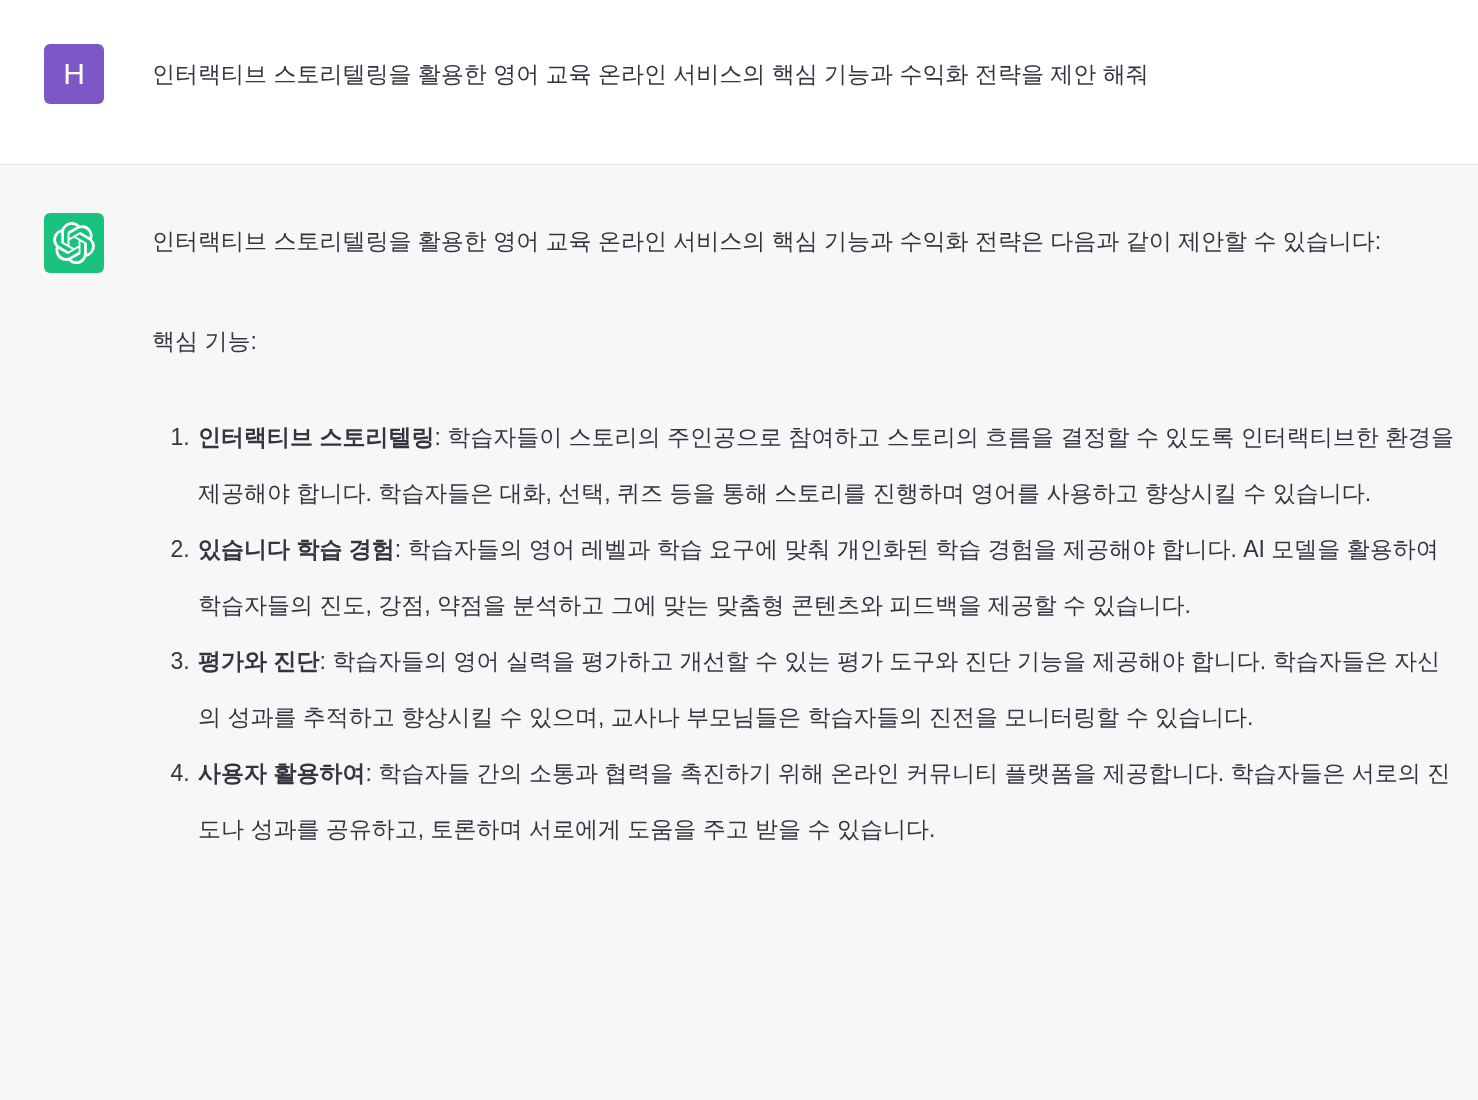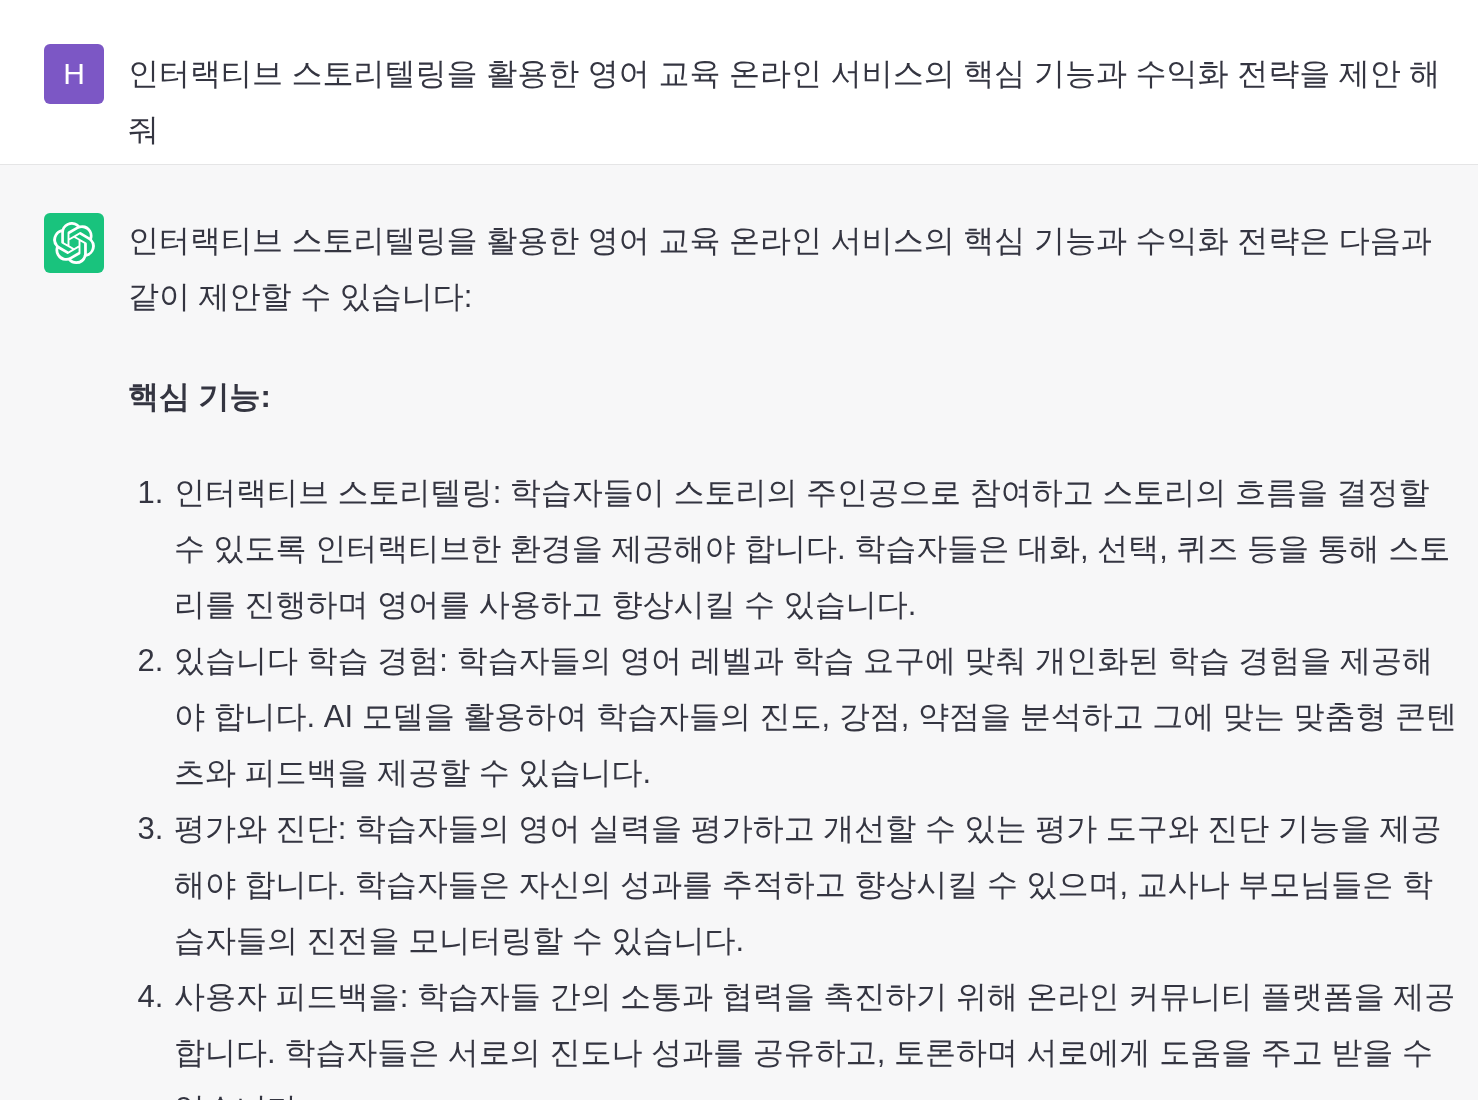--- a/index.html
+++ b/index.html
@@ -47,45 +47,45 @@
   }
   .avatar.assistant-avatar {
     background: #19c37d;
   }
   .avatar.assistant-avatar svg {
     width: 42px;
     height: 42px;
     fill: #ffffff;
   }
   .content {
-    margin-left: 24px;
+    margin-left: 48px;
     flex: 1;
-    font-size: 31px;
+    font-size: 23px;
     line-height: 56px;
     letter-spacing: 0;
   }
   .content p {
     margin: 0 0 44px 0;
   }
   .content p.heading {
     margin: 0 0 40px 0;
-    font-weight: bold;
+    font-weight: normal;
   }
   .content ol {
     margin: 0;
     padding-left: 44px;
   }
   .content ol li {
     margin: 0;
     padding-left: 2px;
   }
   .user .content {
     padding-top: 2px;
   }
-  strong { font-weight: normal; }
+  strong { font-weight: bold; }
 </style>
 </head>
 <body>
 
 <div class="turn user">
   <div class="avatar user-avatar">
     <span>H</span>
   </div>
   <div class="content">
     <p style="margin:0">인터랙티브 스토리텔링을 활용한 영어 교육 온라인 서비스의 핵심 기능과 수익화 전략을 제안 해줘</p>
@@ -100,16 +100,16 @@
       </svg>
     </span>
   </div>
   <div class="content">
     <p>인터랙티브 스토리텔링을 활용한 영어 교육 온라인 서비스의 핵심 기능과 수익화 전략은 다음과 같이 제안할 수 있습니다:</p>
     <p class="heading">핵심 기능:</p>
     <ol>
       <li><strong>인터랙티브 스토리텔링</strong><span>: 학습자들이 스토리의 주인공으로 참여하고 스토리의 흐름을 결정할 수 있도록 인터랙티브한 환경을 제공해야 합니다. 학습자들은 대화, 선택, 퀴즈 등을 통해 스토리를 진행하며 영어를 사용하고 향상시킬 수 있습니다.</span></li>
       <li><strong>있습니다 학습 경험</strong><span>: 학습자들의 영어 레벨과 학습 요구에 맞춰 개인화된 학습 경험을 제공해야 합니다. AI 모델을 활용하여 학습자들의 진도, 강점, 약점을 분석하고 그에 맞는 맞춤형 콘텐츠와 피드백을 제공할 수 있습니다.</span></li>
       <li><strong>평가와 진단</strong><span>: 학습자들의 영어 실력을 평가하고 개선할 수 있는 평가 도구와 진단 기능을 제공해야 합니다. 학습자들은 자신의 성과를 추적하고 향상시킬 수 있으며, 교사나 부모님들은 학습자들의 진전을 모니터링할 수 있습니다.</span></li>
-      <li><strong>사용자 피드백을</strong><span>: 학습자들 간의 소통과 협력을 촉진하기 위해 온라인 커뮤니티 플랫폼을 제공합니다. 학습자들은 서로의 진도나 성과를 공유하고, 토론하며 서로에게 도움을 주고 받을 수 있습니다.</span></li>
+      <li><strong>사용자 활용하여</strong><span>: 학습자들 간의 소통과 협력을 촉진하기 위해 온라인 커뮤니티 플랫폼을 제공합니다. 학습자들은 서로의 진도나 성과를 공유하고, 토론하며 서로에게 도움을 주고 받을 수 있습니다.</span></li>
     </ol>
   </div>
 </div>
 
 </body></html>

